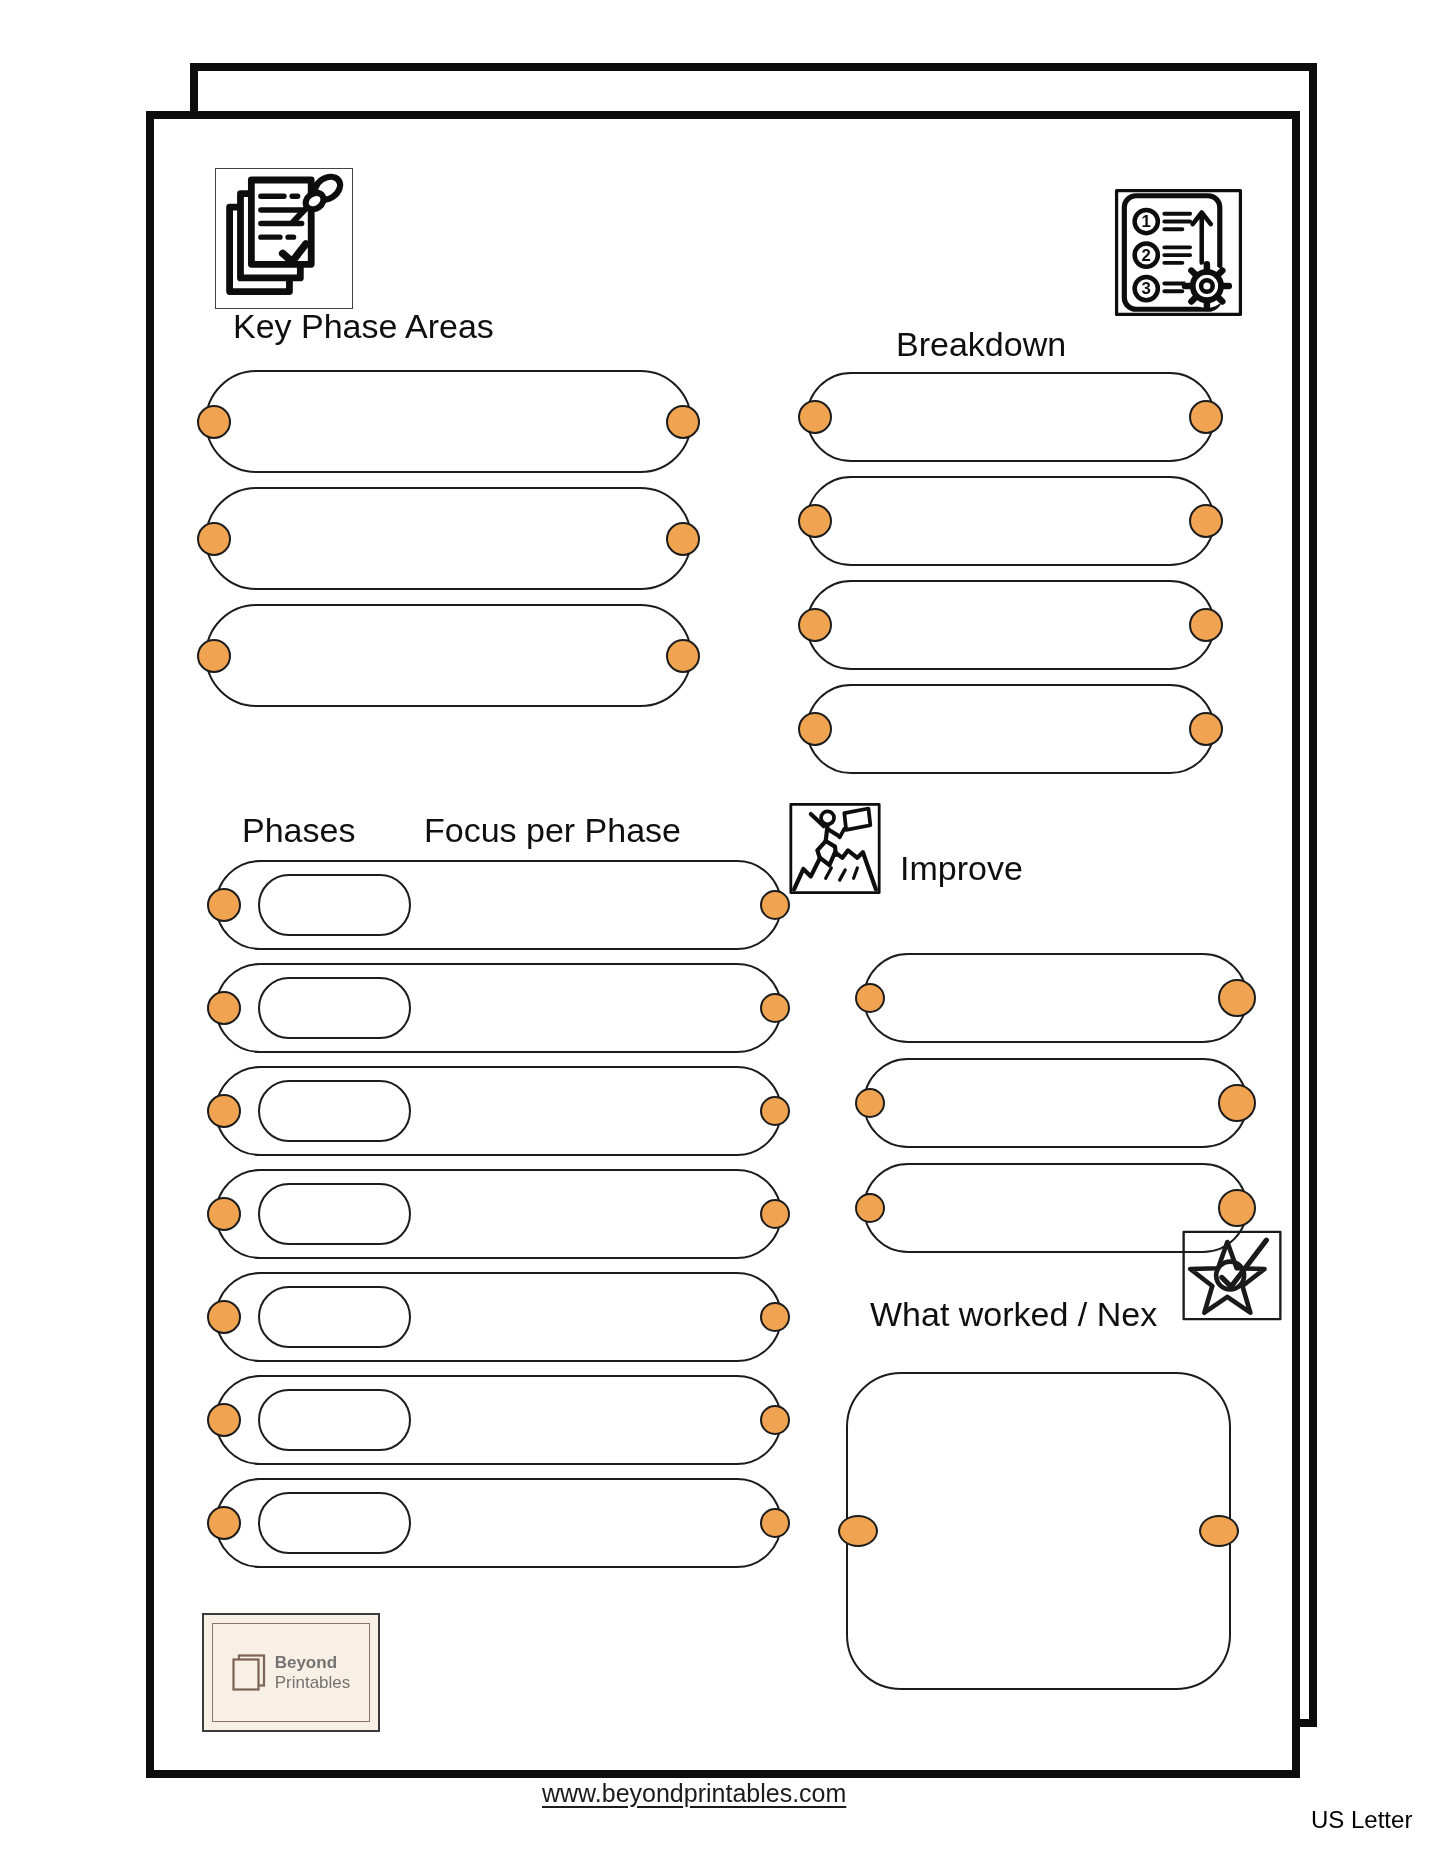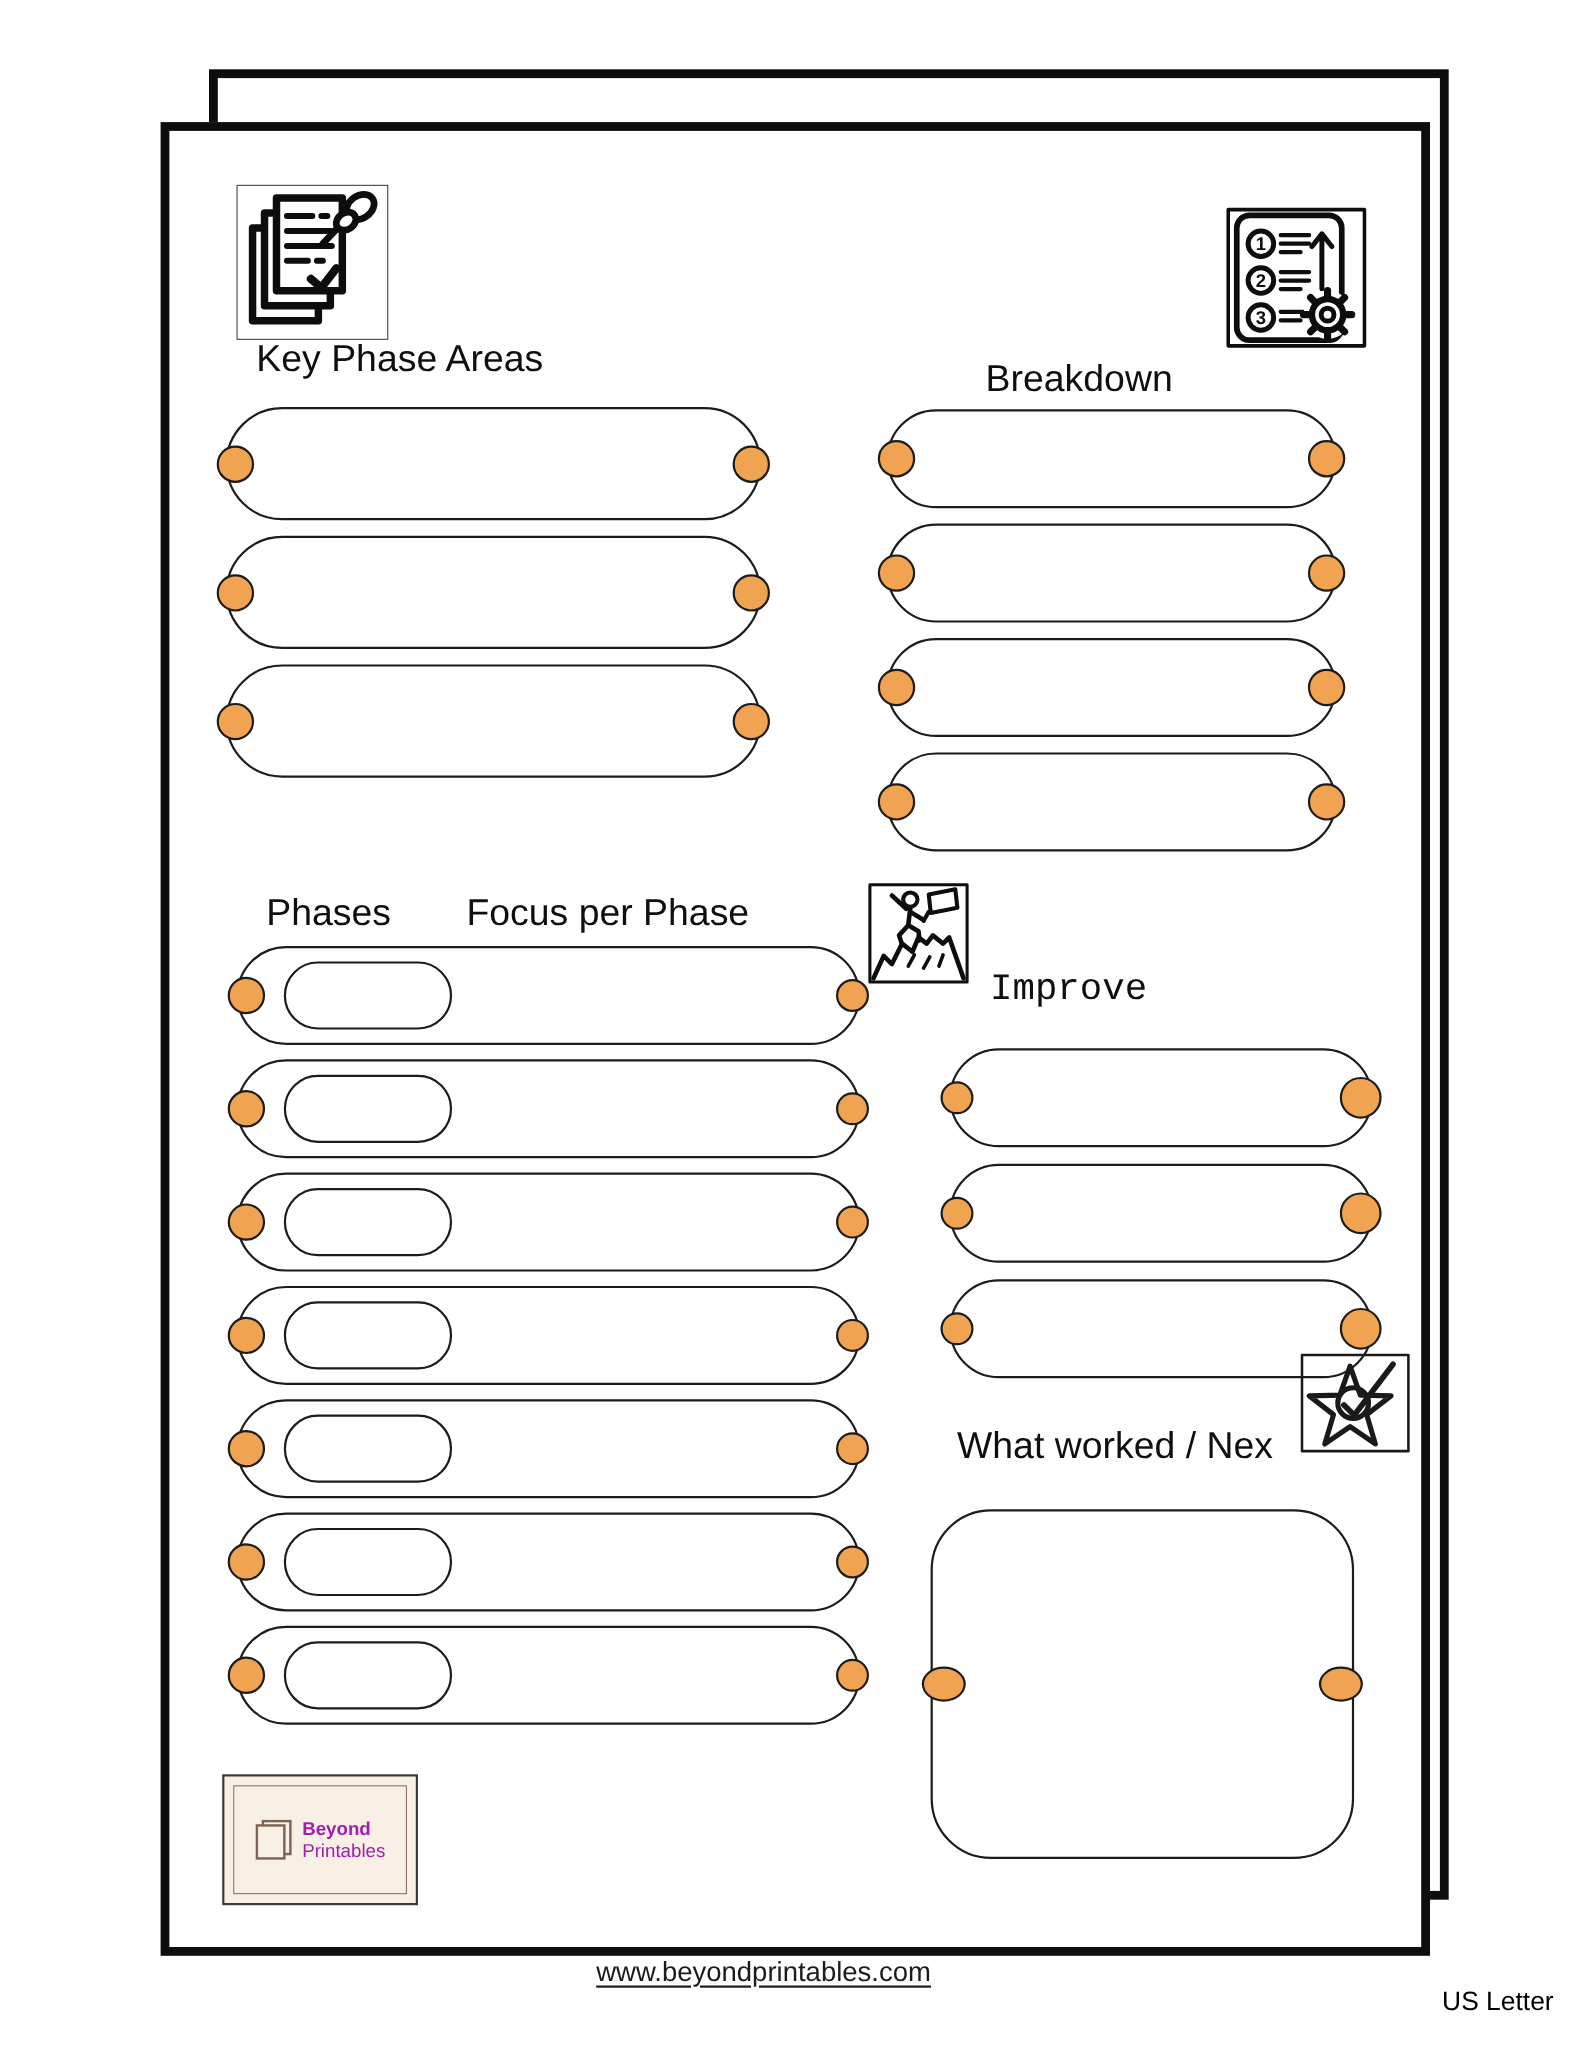--- a/index.html
+++ b/index.html
@@ -49,30 +49,30 @@
   .icon-mountain{left:788px;top:802px;width:94px;height:93px;}
   .icon-star{left:1180px;top:1229px;width:104px;height:93px;}
   .iconbox svg{display:block;width:100%;height:100%;}
 
   
   .title{left:597px;top:182px;font-size:33px;}
   .h-keyfocus{left:233px;top:308px;}
   .h-breakdown{left:896px;top:326px;}
   .h-phases{left:242px;top:812px;}
   .h-tasks{left:424px;top:812px;}
-  .h-improve{left:900px;top:882px;font-family:Liberation Mono, monospace;}
+  .h-improve{left:900px;top:850px;}
   .h-whatworked{left:870px;top:1296px;}
 
   
   .logo{left:202px;top:1613px;width:178px;height:119px;border:2px solid #3b3b3b;
         background:#f8f0e5;box-sizing:border-box;}
   .logo-inner{position:absolute;left:8px;top:8px;right:8px;bottom:8px;
               border:1.5px solid #8d7565;display:flex;align-items:center;justify-content:center;gap:9px;}
   .logo-pages{width:34px;height:37px;flex:0 0 auto;}
-  .logo-text{color:#a21caf;font-size:17px;line-height:1.12;}
+  .logo-text{color:#737373;font-size:17px;line-height:1.12;}
   .logo-text .l1{font-weight:bold;}
 
   .footer-link{left:542px;top:1735px;font-size:25px;color:#1b1b1b;text-decoration:underline;
                text-underline-offset:4px;white-space:nowrap;margin-top:44px;}
   .paper-size{left:1311px;top:1806px;font-size:24px;color:#000;white-space:nowrap;}
 </style>
 </head>
 <body>
 
 <div class="canvas">

